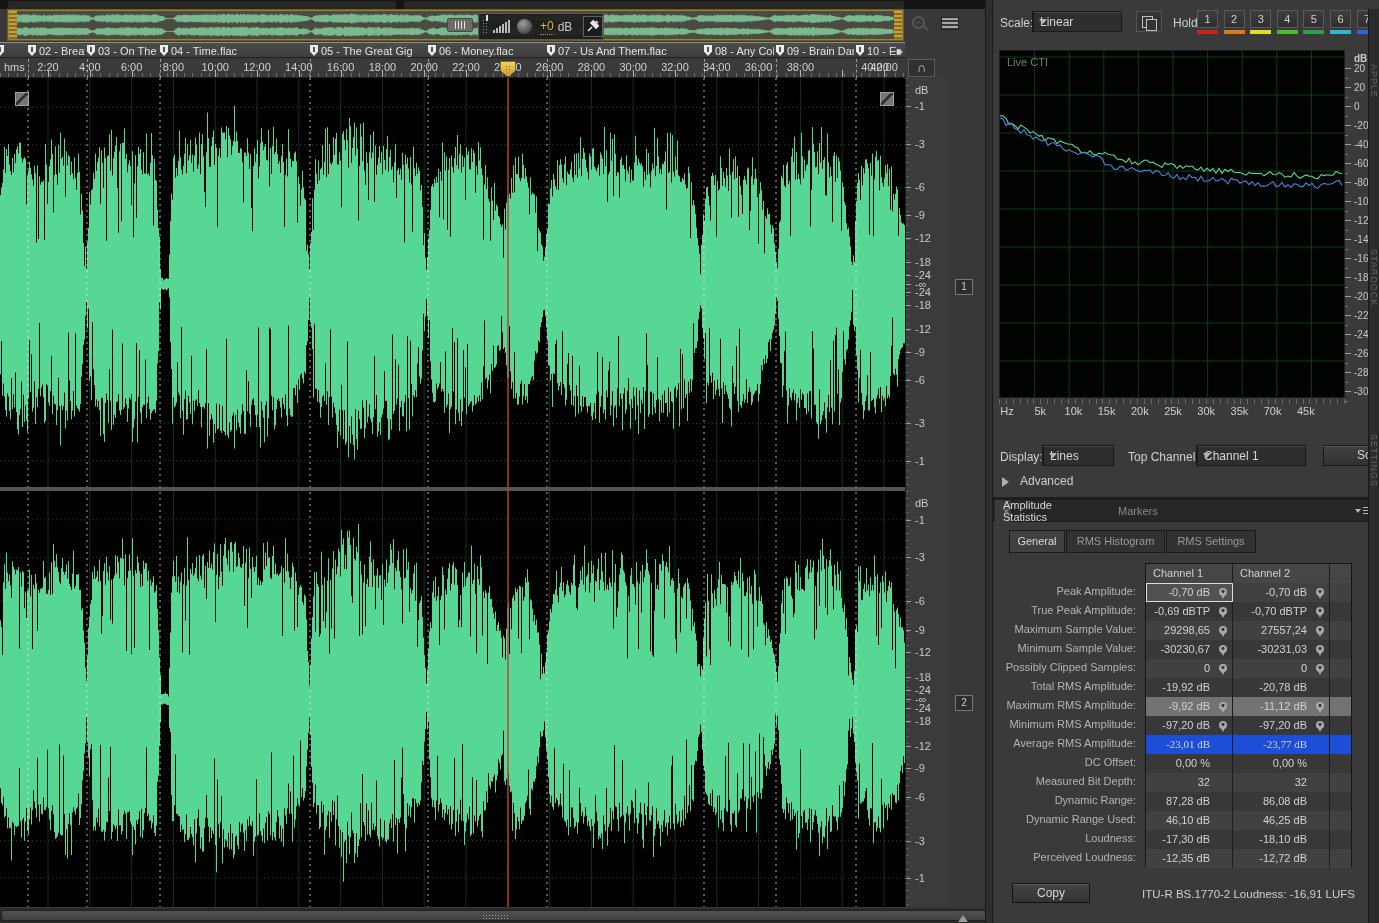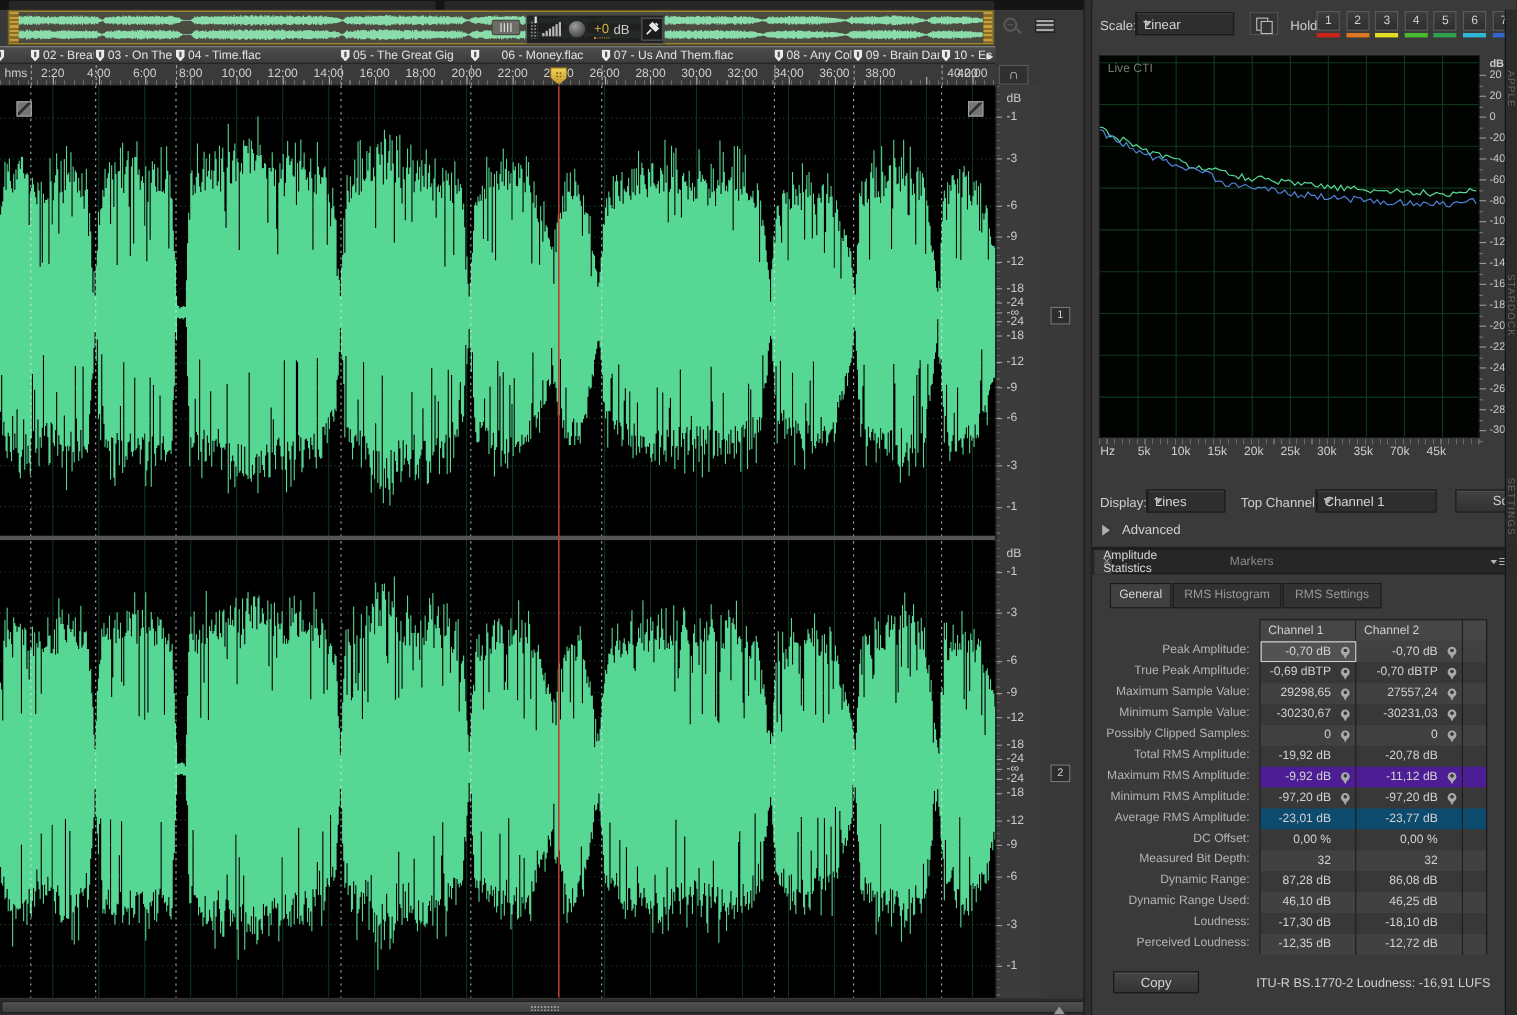--- a/index.html
+++ b/index.html
@@ -219,21 +219,21 @@
         <i></i>
       </div>
       <div class="mlabel txt" style="left: 171px; width: 137px;">04 - Time.flac</div>
       <div class="mflag" style="left: 310px;">
         <i></i>
       </div>
       <div class="mlabel txt" style="left: 321px; width: 105px;">05 - The Great Gig</div>
       <div class="mflag" style="left: 428px;">
         <i></i>
       </div>
-      <div class="mlabel txt" style="left: 439px; width: 106px; margin-left: 17px;">06 - Money.flac</div>
+      <div class="mlabel txt" style="left: 439px; width: 106px;">06 - Money.flac</div>
       <div class="mflag" style="left: 547px;">
         <i></i>
       </div>
       <div class="mlabel txt" style="left: 558px; width: 144px;">07 - Us And Them.flac</div>
       <div class="mflag" style="left: 704px;">
         <i></i>
       </div>
       <div class="mlabel txt" style="left: 715px; width: 59px;">08 - Any Col</div>
       <div class="mflag" style="left: 776px;">
         <i></i>
@@ -651,31 +651,31 @@
         <div class="srow" style="top: 95px; background: rgb(65, 65, 65);">
           <div class="cell c1">0<span class="pin"></span></div>
           <div class="cell c2">0<span class="pin"></span></div>
           <div class="c3" style="position: static;"></div>
         </div>
         <div class="srow" style="top: 114px; background: rgb(56, 56, 56);">
           <div class="cell c1">-19,92 dB</div>
           <div class="cell c2">-20,78 dB</div>
           <div class="c3" style="position: static;"></div>
         </div>
-        <div class="srow" style="top: 133px; background: #4c1d95;">
+        <div class="srow" style="top: 133px; background: #737373;">
           <div class="cell c1">-9,92 dB<span class="pin"></span></div>
           <div class="cell c2">-11,12 dB<span class="pin"></span></div>
           <div class="c3" style="position: static;"></div>
         </div>
         <div class="srow" style="top: 152px; background: rgb(56, 56, 56);">
           <div class="cell c1">-97,20 dB<span class="pin"></span></div>
           <div class="cell c2">-97,20 dB<span class="pin"></span></div>
           <div class="c3" style="position: static;"></div>
         </div>
-        <div class="srow" style="top: 171px; background: #0c4a6e;">
+        <div class="srow" style="top: 171px; background: #1d4ed8; font-family: Liberation Serif, serif;">
           <div class="cell c1">-23,01 dB</div>
           <div class="cell c2">-23,77 dB</div>
           <div class="c3" style="position: static;"></div>
         </div>
         <div class="srow" style="top: 190px; background: rgb(56, 56, 56);">
           <div class="cell c1">0,00 %</div>
           <div class="cell c2">0,00 %</div>
           <div class="c3" style="position: static;"></div>
         </div>
         <div class="srow" style="top: 209px; background: rgb(65, 65, 65);">

